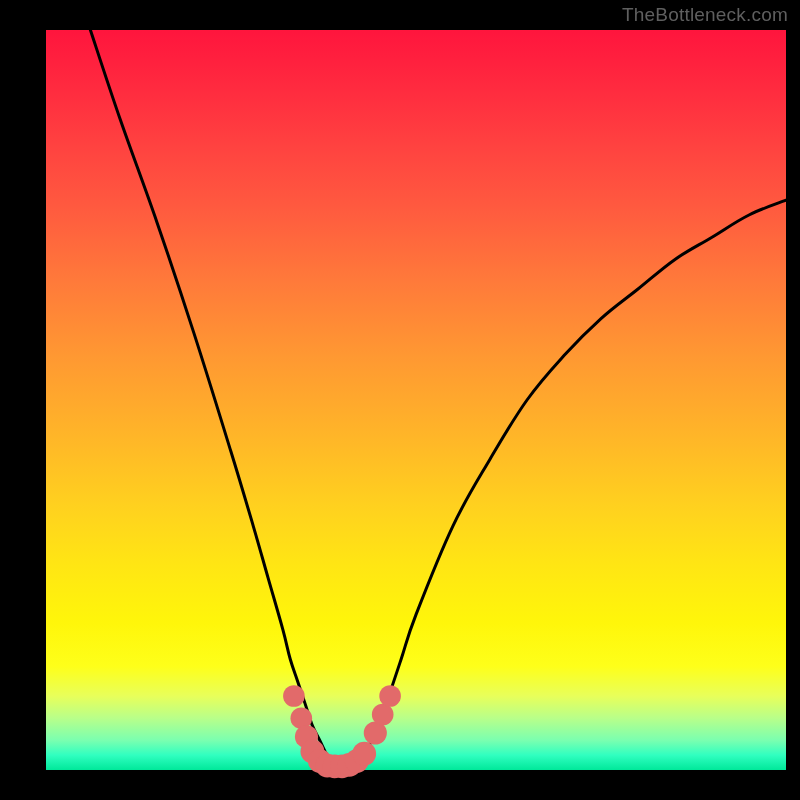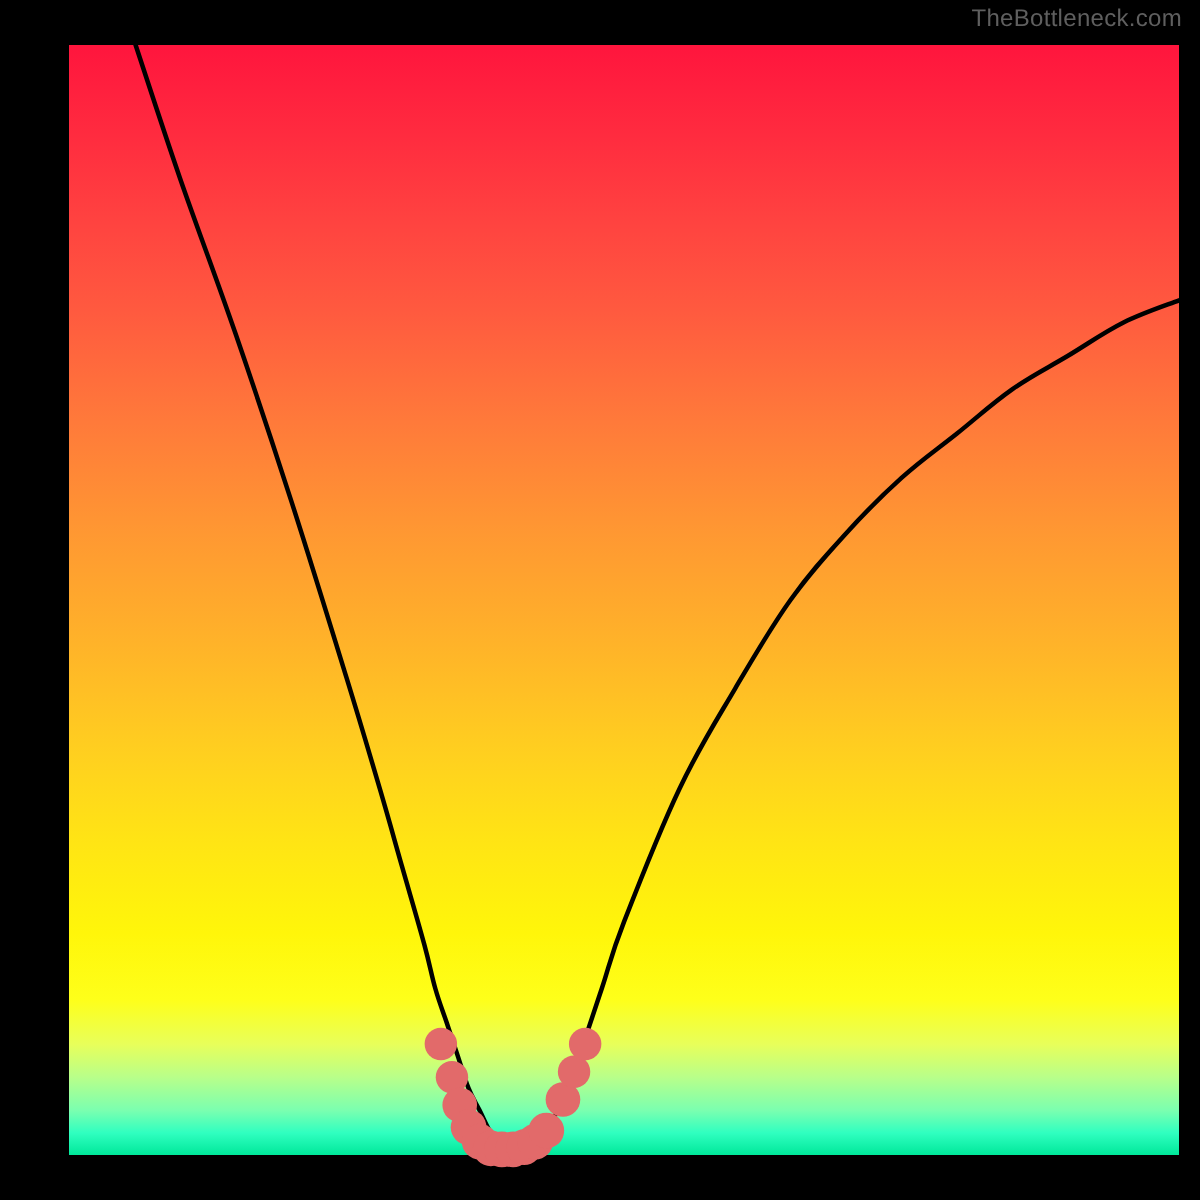--- a/index.html
+++ b/index.html
@@ -49,21 +49,21 @@
     top: 0;
     width: 740px;
     height: 740px;
     overflow: visible;
   }
   .watermark {
     position: absolute;
     top: 4px;
     right: 12px;
     font-family: Arial, Helvetica, sans-serif;
-    font-size: 16px;
+    font-size: 19px;
     color: #5f5f5f;
     letter-spacing: 0.2px;
   }
 </style>
 </head>
 <body>
 
 <div class="frame">
   <div class="plot-area">
     <svg class="curves" viewBox="0 0 740 740" preserveAspectRatio="none">

